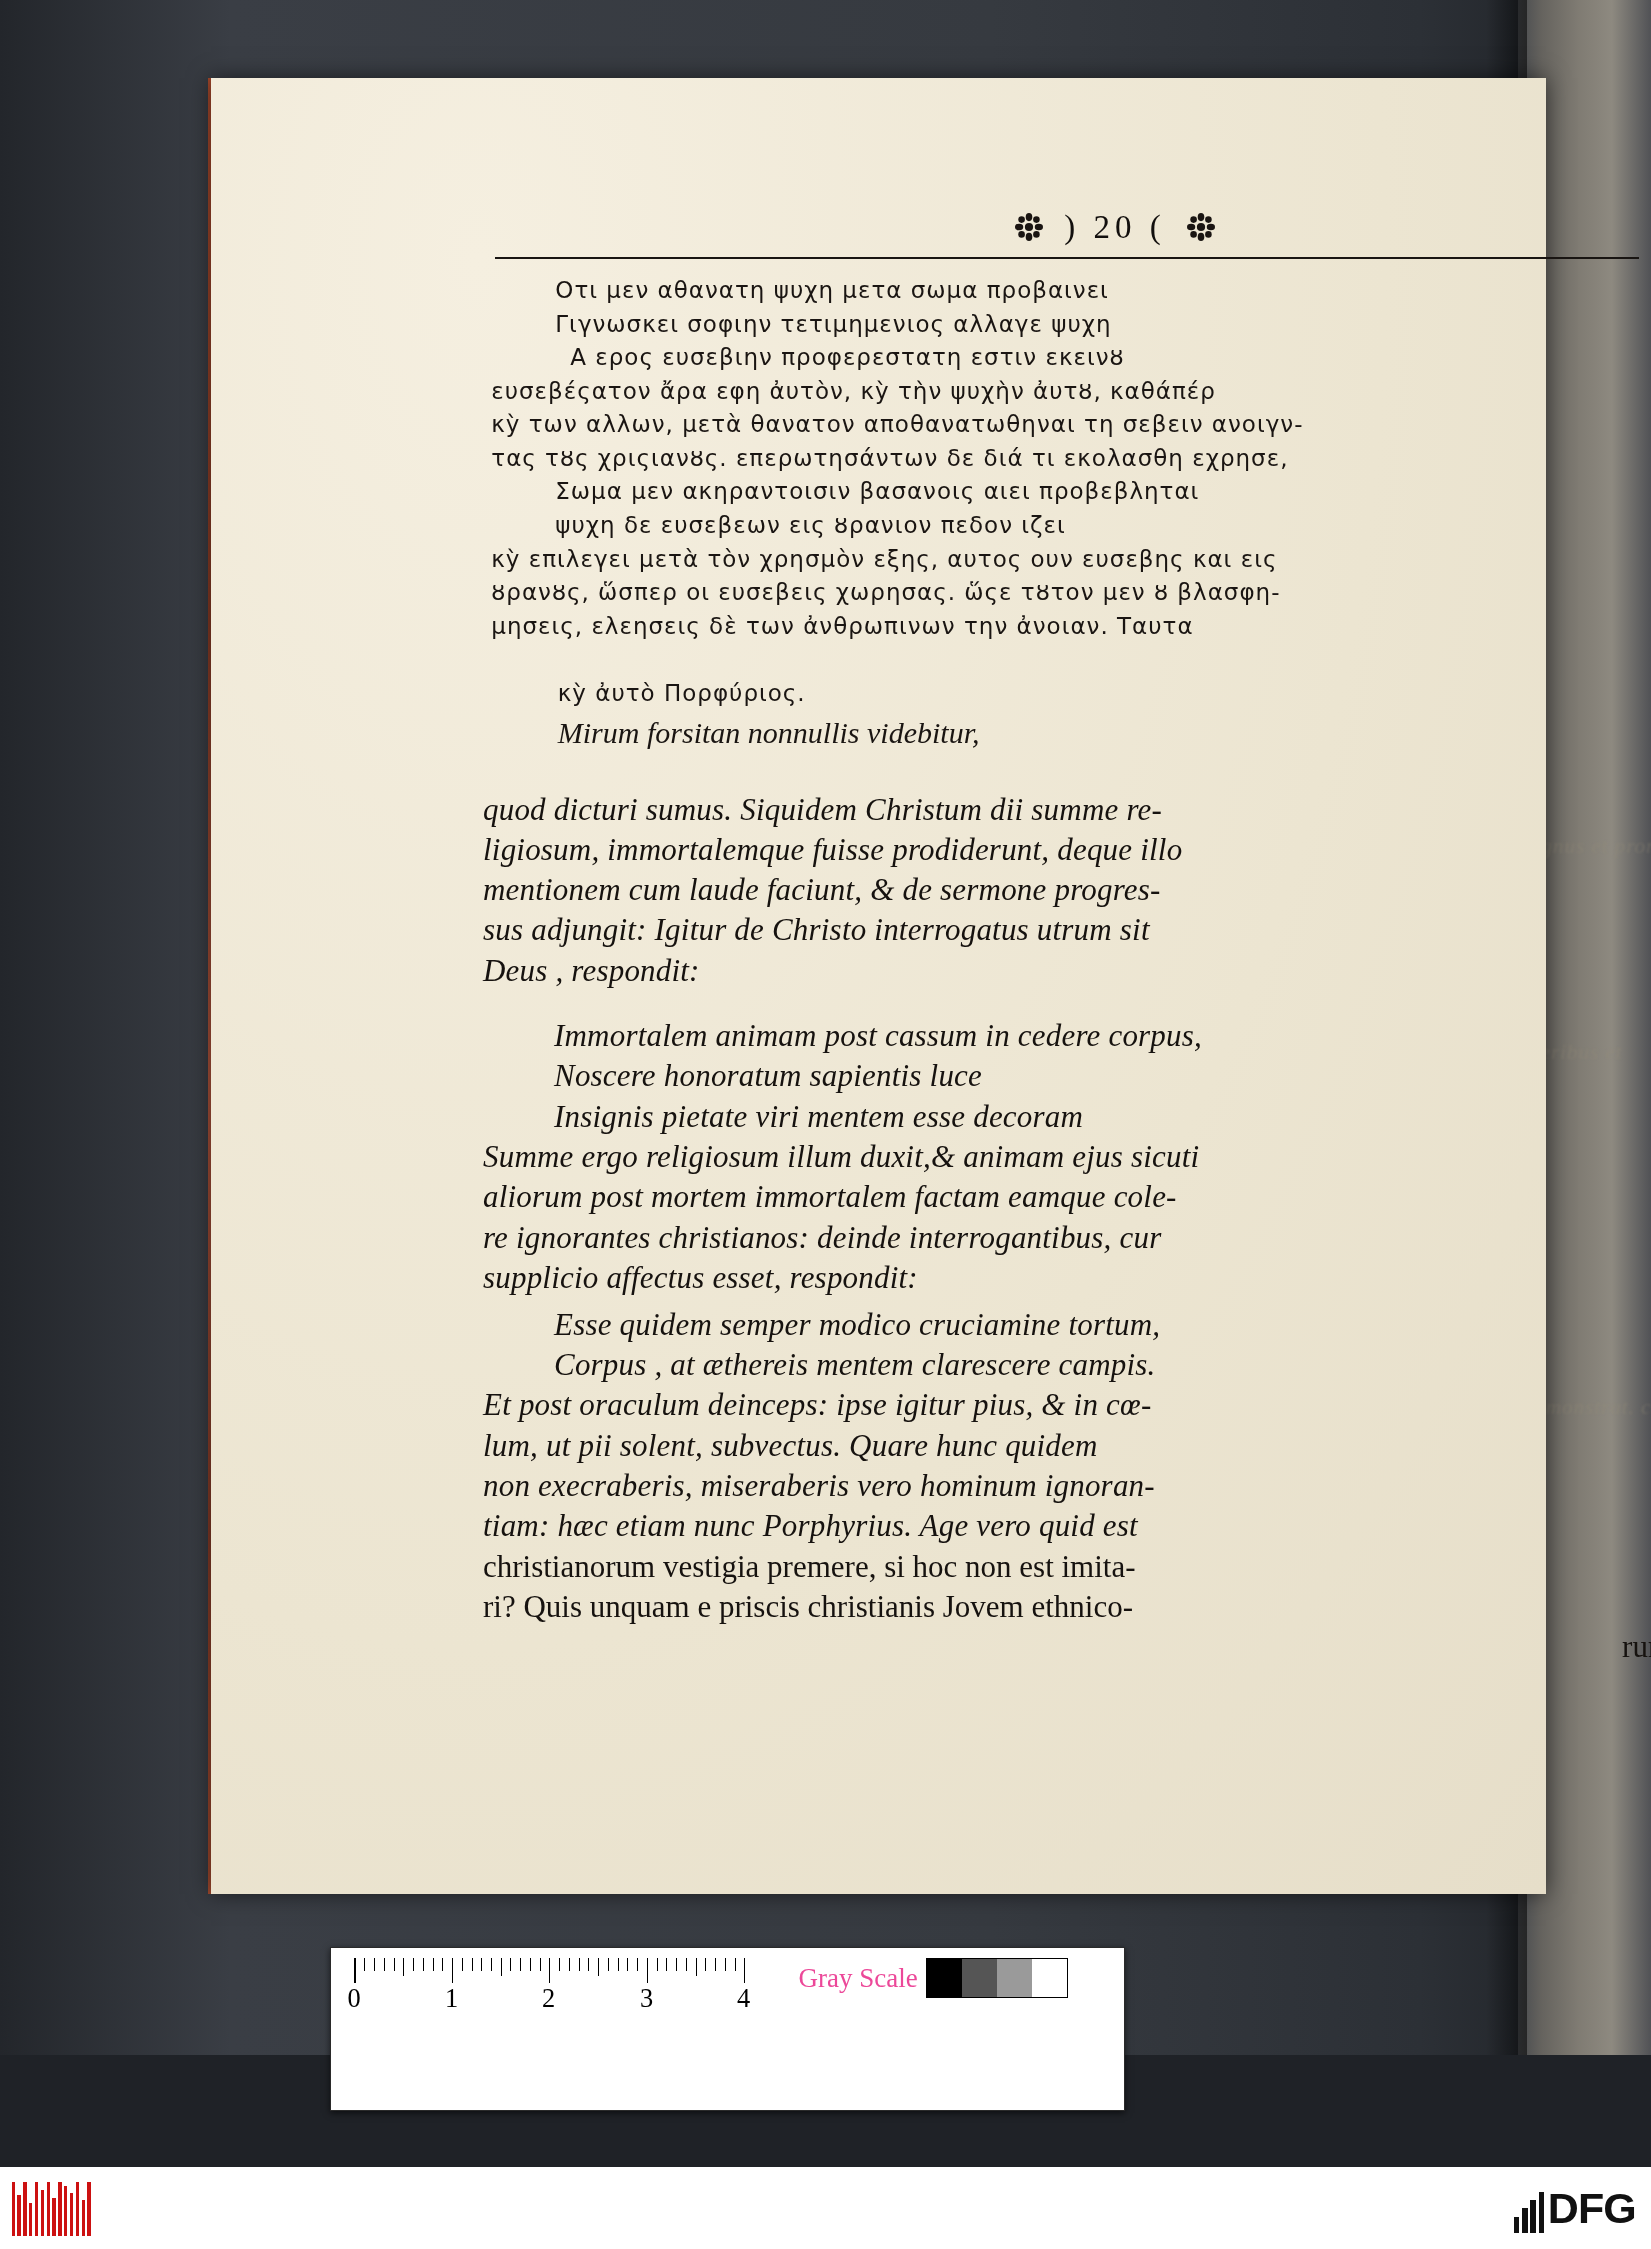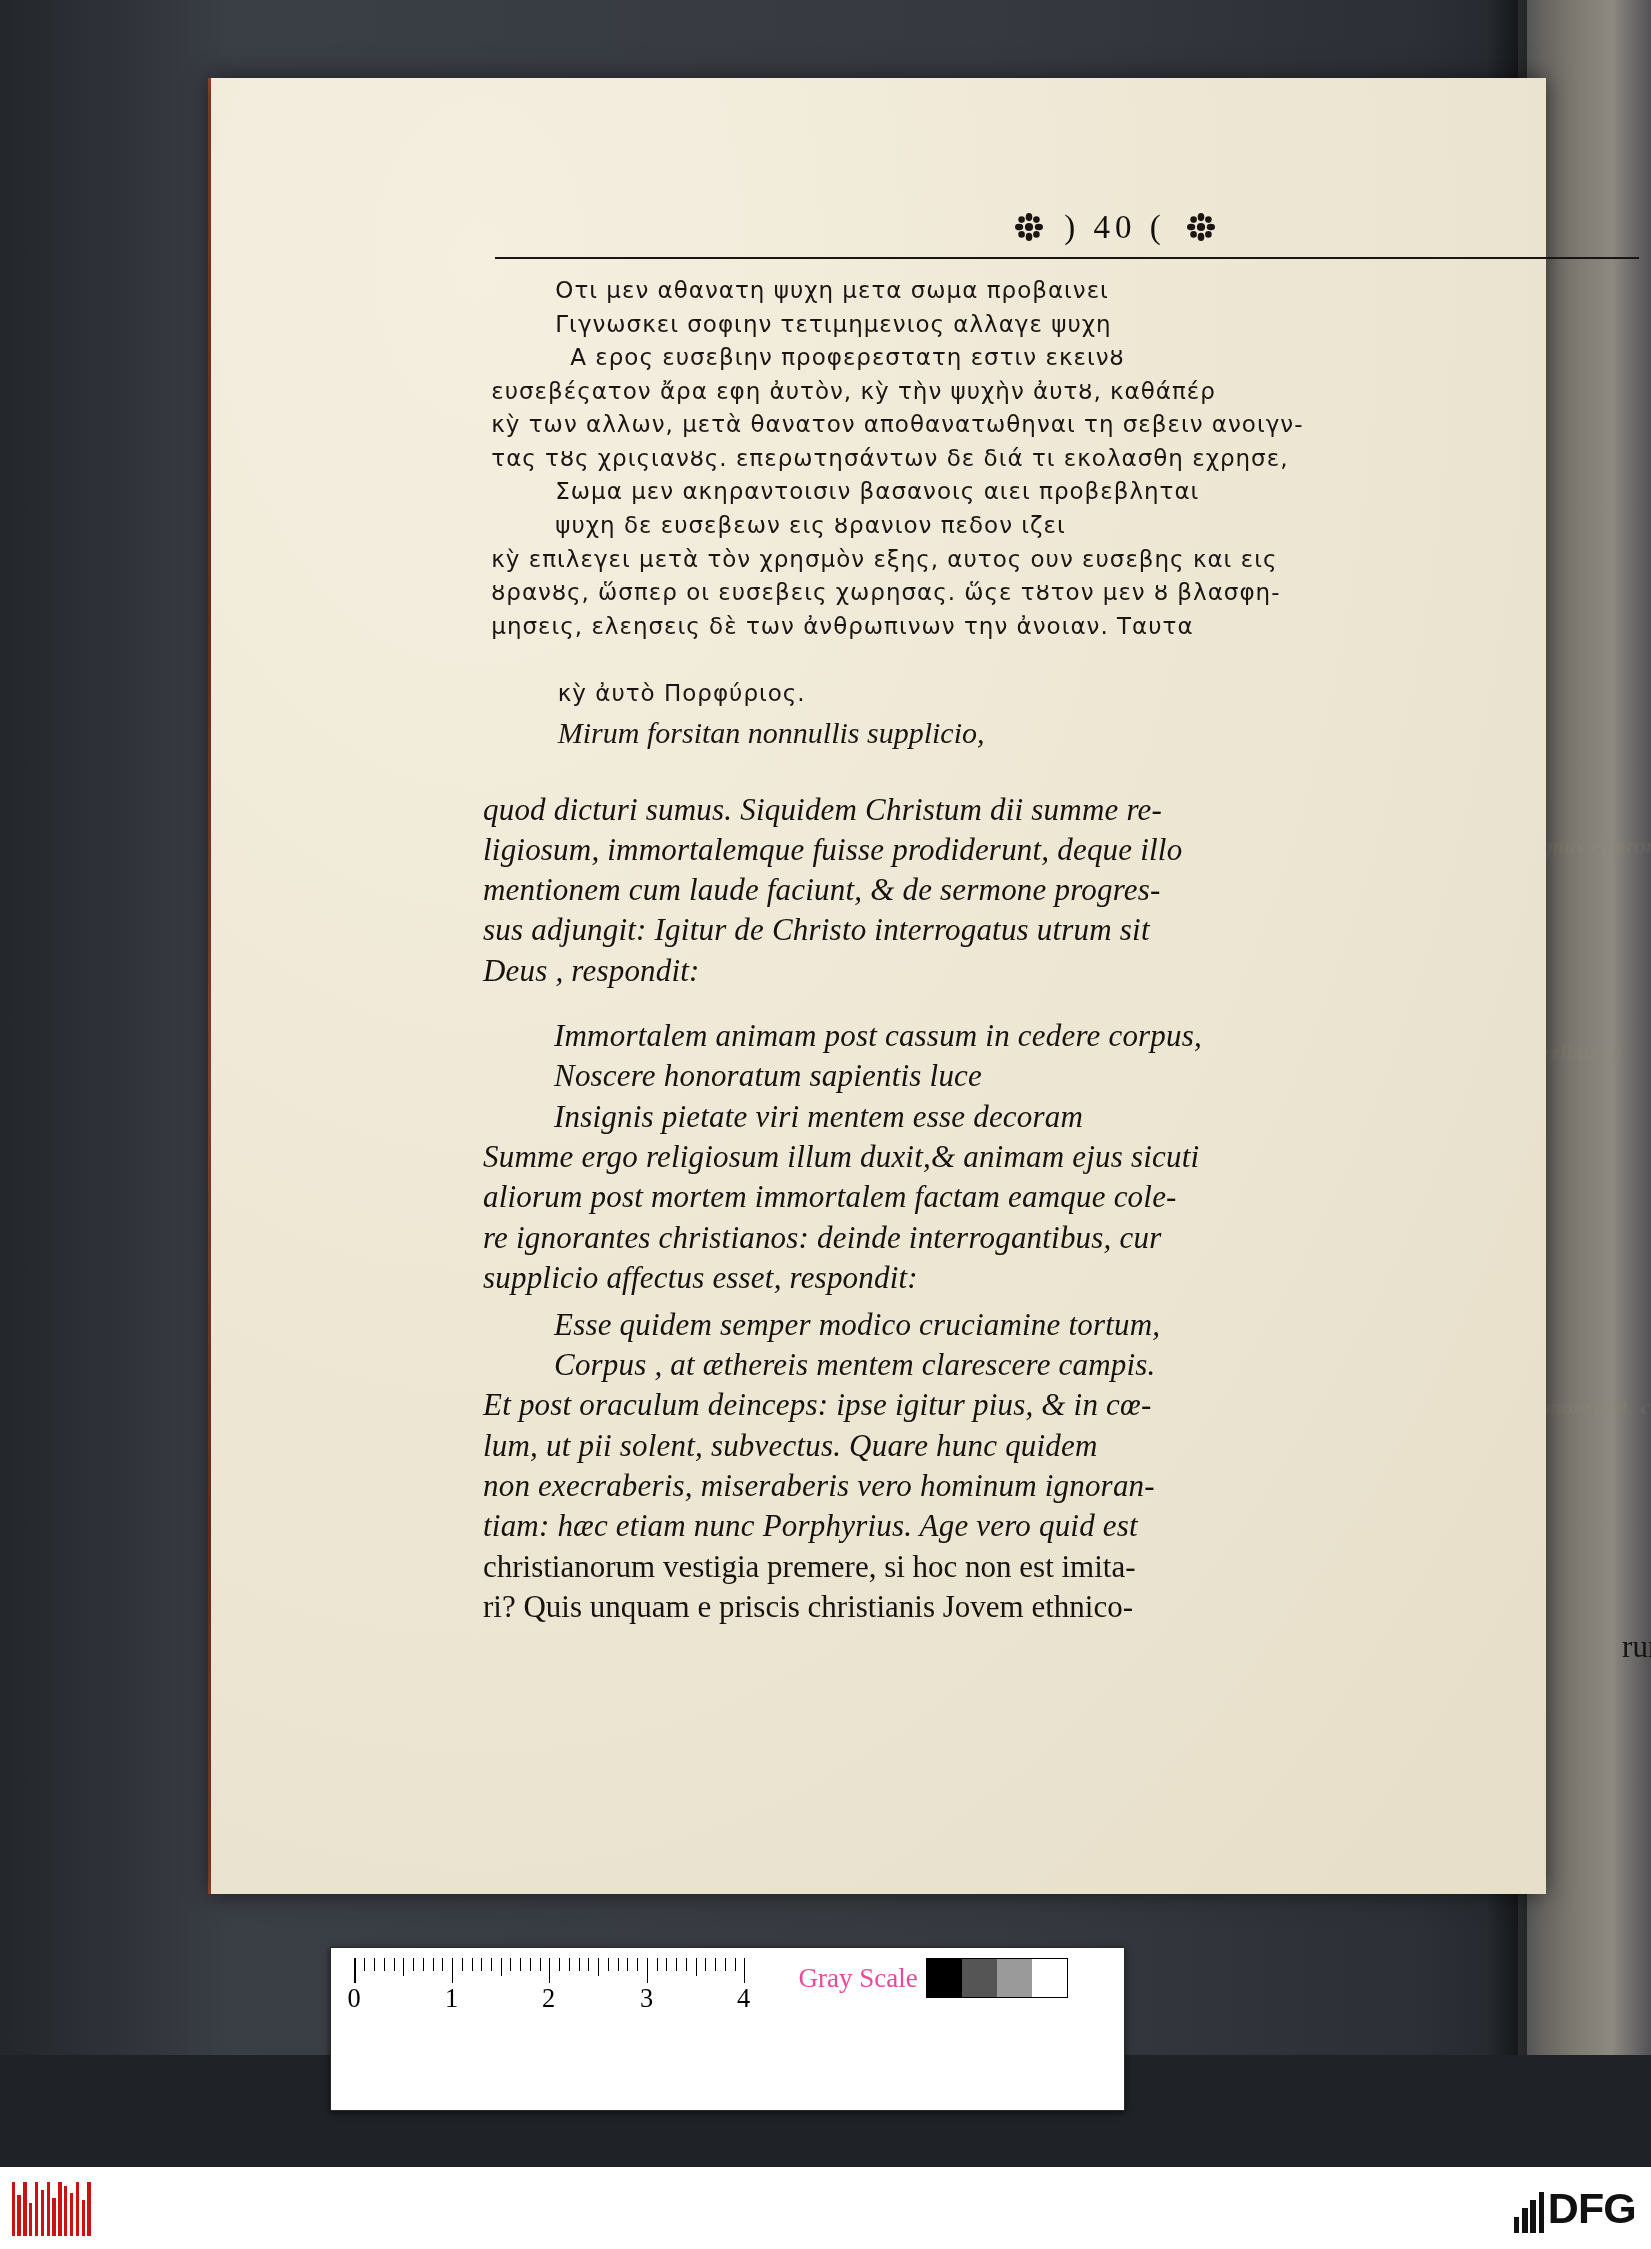--- a/index.html
+++ b/index.html
@@ -320,21 +320,21 @@
             <ellipse cx="17" cy="29" rx="4" ry="5"></ellipse>
             <ellipse cx="5" cy="17" rx="5" ry="4"></ellipse>
             <ellipse cx="29" cy="17" rx="5" ry="4"></ellipse>
             <ellipse cx="8" cy="8" rx="4" ry="4"></ellipse>
             <ellipse cx="26" cy="8" rx="4" ry="4"></ellipse>
             <ellipse cx="8" cy="26" rx="4" ry="4"></ellipse>
             <ellipse cx="26" cy="26" rx="4" ry="4"></ellipse>
           </g>
         </svg>
       </span>
-      <span id="page-number-group">) 40 (</span>
+      <span id="page-number-group">) 20 (</span>
       <span class="rosette">
         <svg viewBox="0 0 34 34" width="28" height="28">
           <circle cx="17" cy="17" r="5" fill="#1a1512"></circle>
           <g fill="#1a1512">
             <ellipse cx="17" cy="5" rx="4" ry="5"></ellipse>
             <ellipse cx="17" cy="29" rx="4" ry="5"></ellipse>
             <ellipse cx="5" cy="17" rx="5" ry="4"></ellipse>
             <ellipse cx="29" cy="17" rx="5" ry="4"></ellipse>
             <ellipse cx="8" cy="8" rx="4" ry="4"></ellipse>
             <ellipse cx="26" cy="8" rx="4" ry="4"></ellipse>
@@ -353,21 +353,21 @@
       <div class="greek-line">ευσεβέςατον ἄρα εφη ἀυτὸν, κỳ τὴν ψυχὴν ἀυτȣ, καθάπέρ</div>
       <div class="greek-line">κỳ των αλλων, μετὰ θανατον αποθανατωθηναι τη σεβειν ανοιγν-</div>
       <div class="greek-line">τας τȣς χριςιανȣς. επερωτησάντων δε διά τι εκολασθη εχρησε,</div>
       <div class="greek-line greek-indent-1">Σωμα μεν ακηραντοισιν βασανοις αιει προβεβληται</div>
       <div class="greek-line greek-indent-1">ψυχη δε ευσεβεων εις ȣρανιον πεδον ιζει</div>
       <div class="greek-line">κỳ επιλεγει μετὰ τὸν χρησμὸν εξης, αυτος ουν ευσεβης και εις</div>
       <div class="greek-line">ȣρανȣς, ὥσπερ οι ευσεβεις χωρησας. ὥςε τȣτον μεν ȣ βλασφη-</div>
       <div class="greek-line">μησεις, ελεησεις δὲ των ἀνθρωπινων την ἀνοιαν. Ταυτα</div>
       <div class="greek-line" id="greek-last-line">
         <span>κỳ ἀυτὸ Πορφύριος.</span>
-        <span class="tail">Mirum forsitan nonnullis supplicio,</span>
+        <span class="tail">Mirum forsitan nonnullis videbitur,</span>
       </div>
     </div>
 
     <div class="latin-italic para">
       <div>quod dicturi sumus.   Siquidem Christum dii summe re-</div>
       <div>ligiosum, immortalemque fuisse prodiderunt, deque illo</div>
       <div>mentionem cum laude faciunt,  &amp; de sermone progres-</div>
       <div>sus adjungit: Igitur de Christo interrogatus utrum sit</div>
       <div>Deus , respondit:</div>
     </div>

